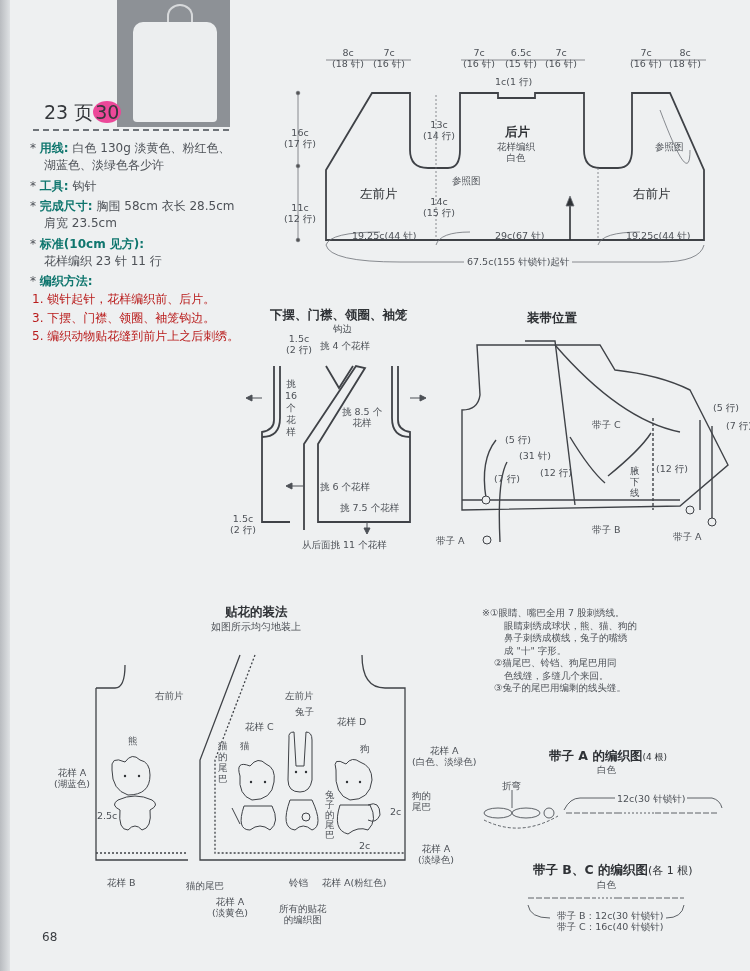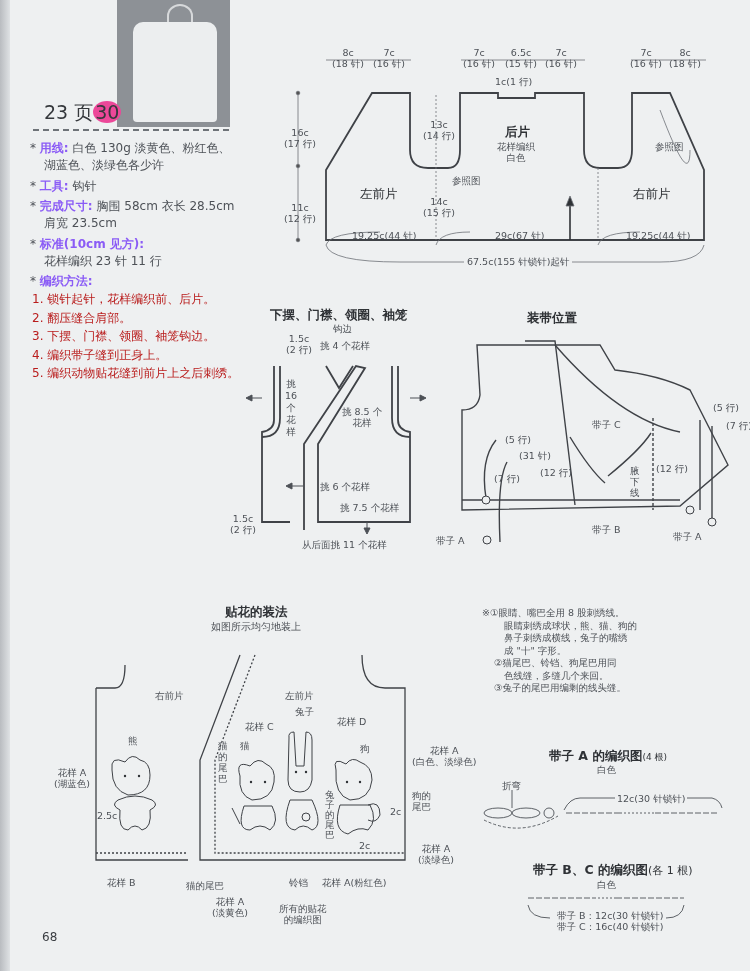--- a/index.html
+++ b/index.html
@@ -7,21 +7,21 @@
        font-family:"DejaVu Sans","Liberation Sans",sans-serif;color:#3a3d42;}
   .spine{position:absolute;left:0;top:0;width:10px;height:971px;background:linear-gradient(90deg,#b9bcc0,#dfe2e4);}
   .abs{position:absolute;}
   .photo{position:absolute;left:117px;top:0;width:113px;height:127px;background:#8d9196;overflow:hidden;}
   .photo .vest{position:absolute;left:16px;top:22px;width:84px;height:100px;background:#eceeef;border-radius:10px 10px 4px 4px;}
   .photo .hanger{position:absolute;left:50px;top:4px;width:22px;height:22px;border:2px solid #d7d9db;border-radius:50% 50% 0 0;border-bottom:none;}
   .pageref{position:absolute;left:44px;top:100px;font-size:19px;color:#35383c;}
   .pageref .num{display:inline-block;background:#ec4899;border-radius:50%;padding:0 2px;}
   .dash{position:absolute;left:33px;top:129px;width:196px;border-top:2px dashed #6e7378;}
   .spec{position:absolute;left:30px;font-size:12px;line-height:16px;color:#4d5157;}
-  .spec b{color:#8b5cf6;}
+  .spec b{color:#0f766e;}
   .steps{position:absolute;left:32px;top:290px;font-size:12px;line-height:18.5px;color:#b91c1c;}
   .lbl{position:absolute;font-size:9.5px;color:#4d5157;white-space:nowrap;text-align:center;line-height:11px;}
   .ttl{position:absolute;font-size:12.5px;font-weight:bold;color:#2f3236;white-space:nowrap;}
   .sub{position:absolute;font-size:10px;color:#4d5157;white-space:nowrap;}
   svg{position:absolute;left:0;top:0;}
   .pgnum{position:absolute;left:42px;top:930px;font-size:12px;color:#3a3d42;}
 </style>
 </head>
 <body>
 
@@ -39,23 +39,21 @@
 <div class="spec" style="top:140px">* <b>用线:</b> <span>白色 130g 淡黄色、粉红色、</span></div>
 <div class="spec" style="top:157px;left:44px">湖蓝色、淡绿色各少许</div>
 <div class="spec" style="top:178px">* <b>工具:</b> <span>钩针</span></div>
 <div class="spec" style="top:198px">* <b>完成尺寸:</b> <span>胸围 58cm 衣长 28.5cm</span></div>
 <div class="spec" style="top:215px;left:44px">肩宽 23.5cm</div>
 <div class="spec" style="top:236px">* <b>标准(10cm 见方):</b></div>
 <div class="spec" style="top:253px;left:44px">花样编织 23 针 11 行</div>
 <div class="spec" style="top:273px">* <b>编织方法:</b></div>
 <div class="steps">
   <div>1. 锁针起针，花样编织前、后片。</div>
-  <div>2. 翻压缝合肩部。</div>
   <div>3. 下摆、门襟、领圈、袖笼钩边。</div>
-  <div>4. 编织带子缝到正身上。</div>
   <div>5. 编织动物贴花缝到前片上之后刺绣。</div>
 </div>
 
 <svg width="750" height="971">
   <g stroke="#3f4247" fill="none" stroke-width="1.8">
 
     <path d="M326,240 L326,170 L372,93 L410,93 L410,150 Q410,168 428,168 L448,168 Q460,168 460,150 L460,93 L498,93 L498,98 L535,98 L535,93 L584,93 L584,150 Q584,168 600,168 L618,168 Q632,168 632,150 L632,93 L670,93 L704,170 L704,240 Z"></path>
   </g>
   <g stroke="#6c7076" fill="none" stroke-width="0.8">
     <line x1="436" y1="95" x2="436" y2="240" stroke-dasharray="2,2"></line>
@@ -208,21 +206,21 @@
 <div class="lbl" style="left:592px;top:419px">带子 C</div>
 <div class="lbl" style="left:630px;top:465px;line-height:11px"><span>腋</span><br><span>下</span><br><span>线</span></div>
 <div class="lbl" style="left:656px;top:463px">(12 行)</div>
 <div class="lbl" style="left:713px;top:402px">(5 行)</div>
 <div class="lbl" style="left:726px;top:420px">(7 行)</div>
 <div class="lbl" style="left:436px;top:535px">带子 A</div>
 <div class="lbl" style="left:592px;top:524px">带子 B</div>
 <div class="lbl" style="left:673px;top:531px">带子 A</div>
 
 <div class="abs" style="left:482px;top:607px;font-size:9.5px;line-height:12.5px;color:#4d5157">
-  <div>※①眼睛、嘴巴全用 8 股刺绣线。</div>
+  <div>※①眼睛、嘴巴全用 7 股刺绣线。</div>
   <div style="padding-left:22px">眼睛刺绣成球状，熊、猫、狗的</div>
   <div style="padding-left:22px">鼻子刺绣成横线，兔子的嘴绣</div>
   <div style="padding-left:22px">成 "十" 字形。</div>
   <div style="padding-left:12px">②猫尾巴、铃铛、狗尾巴用同</div>
   <div style="padding-left:22px">色线缝，多缝几个来回。</div>
   <div style="padding-left:12px">③兔子的尾巴用编剩的线头缝。</div>
 </div>
 
 <div class="ttl" style="left:225px;top:604px">贴花的装法</div>
 <div class="sub" style="left:211px;top:620px">如图所示均匀地装上</div>

